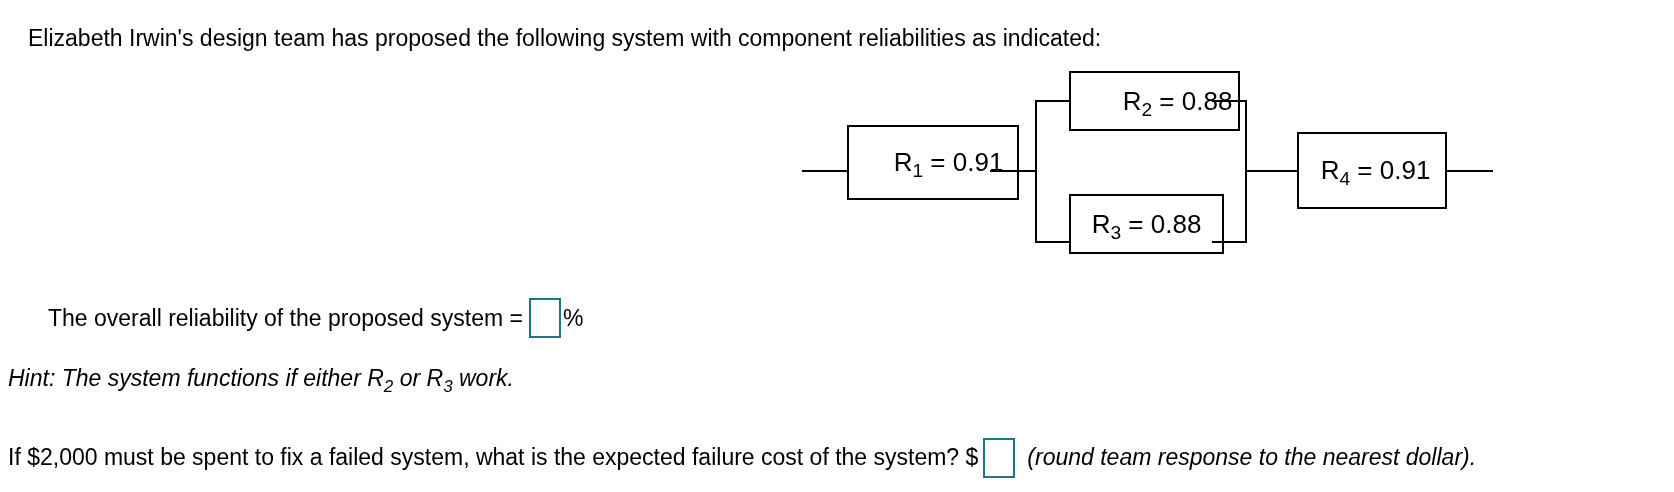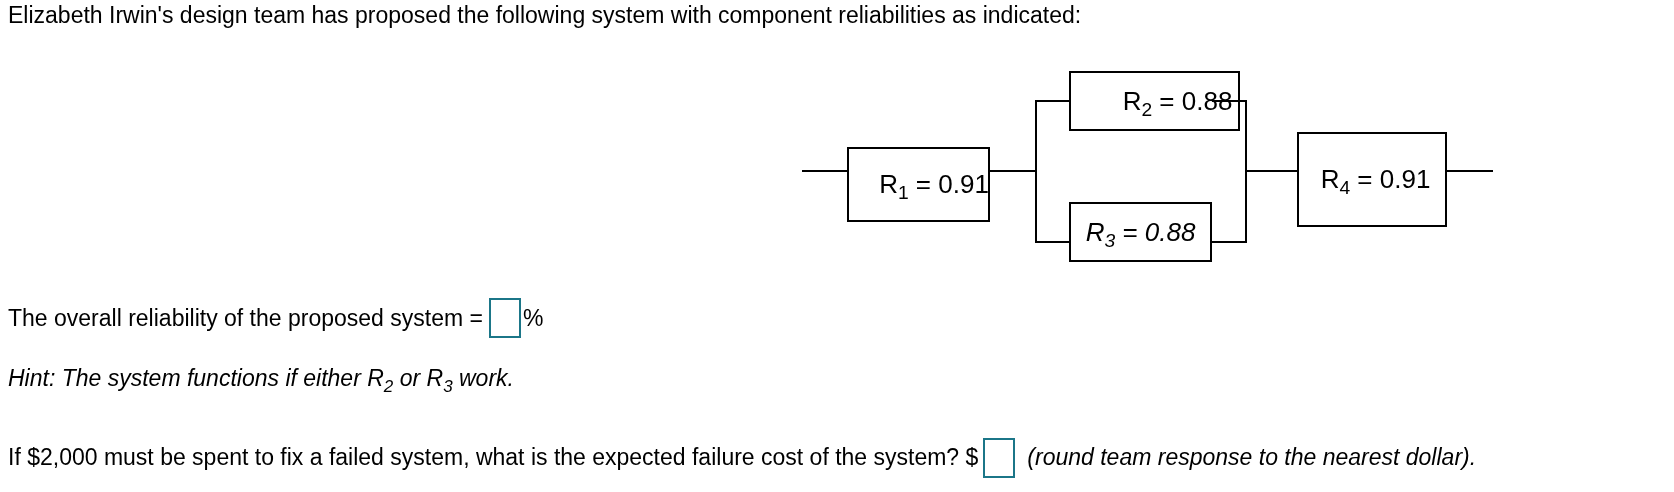--- a/index.html
+++ b/index.html
@@ -15,32 +15,32 @@
 
   
   .textline {
     position: absolute;
     left: 8px;
     margin: 0;
     font-size: 23px;
     line-height: 28px;
     white-space: nowrap;
   }
-  .intro { top: 1px; }
+  .intro { top: 24px; margin-left: 20px; }
   .hint  { top: 364px; font-style: italic; text-align: right; }
 
   .answer-row {
     position: absolute;
     left: 8px;
     display: flex;
     align-items: center;
     font-size: 23px;
     white-space: pre;
   }
-  .row-reliability { top: 296px; height: 44px; }
+  .row-reliability { top: 296px; height: 44px; margin-left: 40px; }
   .row-cost        { top: 435px; height: 45px; }
   .it { font-style: italic; }
 
   .answer-box {
     width: 32px; height: 40px;
     border: 2px solid #1b7688;
     background: #ffffff;
     margin: 0;
     padding: 0 3px;
     font-size: 20px;
@@ -75,24 +75,24 @@
   .w-left-stub    { left: 12px;  top: 110px; width: 45px;  height: 2px; }
   .w-r1-out       { left: 200px; top: 110px; width: 45px;  height: 2px; }
   .w-split-vert   { left: 245px; top: 40px;  width: 2px;   height: 143px; }
   .w-top-in       { left: 247px; top: 40px;  width: 32px;  height: 2px; }
   .w-top-out      { left: 422px; top: 40px;  width: 33px;  height: 2px; }
   .w-bot-in       { left: 247px; top: 181px; width: 32px;  height: 2px; }
   .w-bot-out      { left: 422px; top: 181px; width: 33px;  height: 2px; }
   .w-join-vert    { left: 455px; top: 40px;  width: 2px;   height: 143px; }
   .w-r4-in        { left: 457px; top: 110px; width: 50px;  height: 2px; }
   .w-right-stub   { left: 657px; top: 110px; width: 46px;  height: 2px; }
-  .box-r1 { left: 57px;  top: 87px;  width: 143px; height: 75px; padding-left: 31px; }
+  .box-r1 { left: 57px;  top: 65px;  width: 172px; height: 75px; padding-left: 31px; }
   .box-r2 { left: 279px; top: 11px;  width: 171px; height: 60px; padding-left: 46px; }
-  .box-r3 { left: 279px; top: 142px; width: 143px; height: 60px; font-style: italic; }
-  .box-r4 { left: 507px; top: 72px;  width: 150px; height: 95px; padding-left: 7px; }
+  .box-r3 { left: 279px; top: 134px; width: 155px; height: 60px; }
+  .box-r4 { left: 507px; top: 72px;  width: 150px; height: 77px; padding-left: 7px; }
 </style>
 </head>
 <body>
 
 <div>
 
   <p class="textline intro">Elizabeth Irwin's design team has proposed the following system with component reliabilities as indicated:</p>
 
   <div class="diagram">
     <div class="wire w-left-stub"></div>

